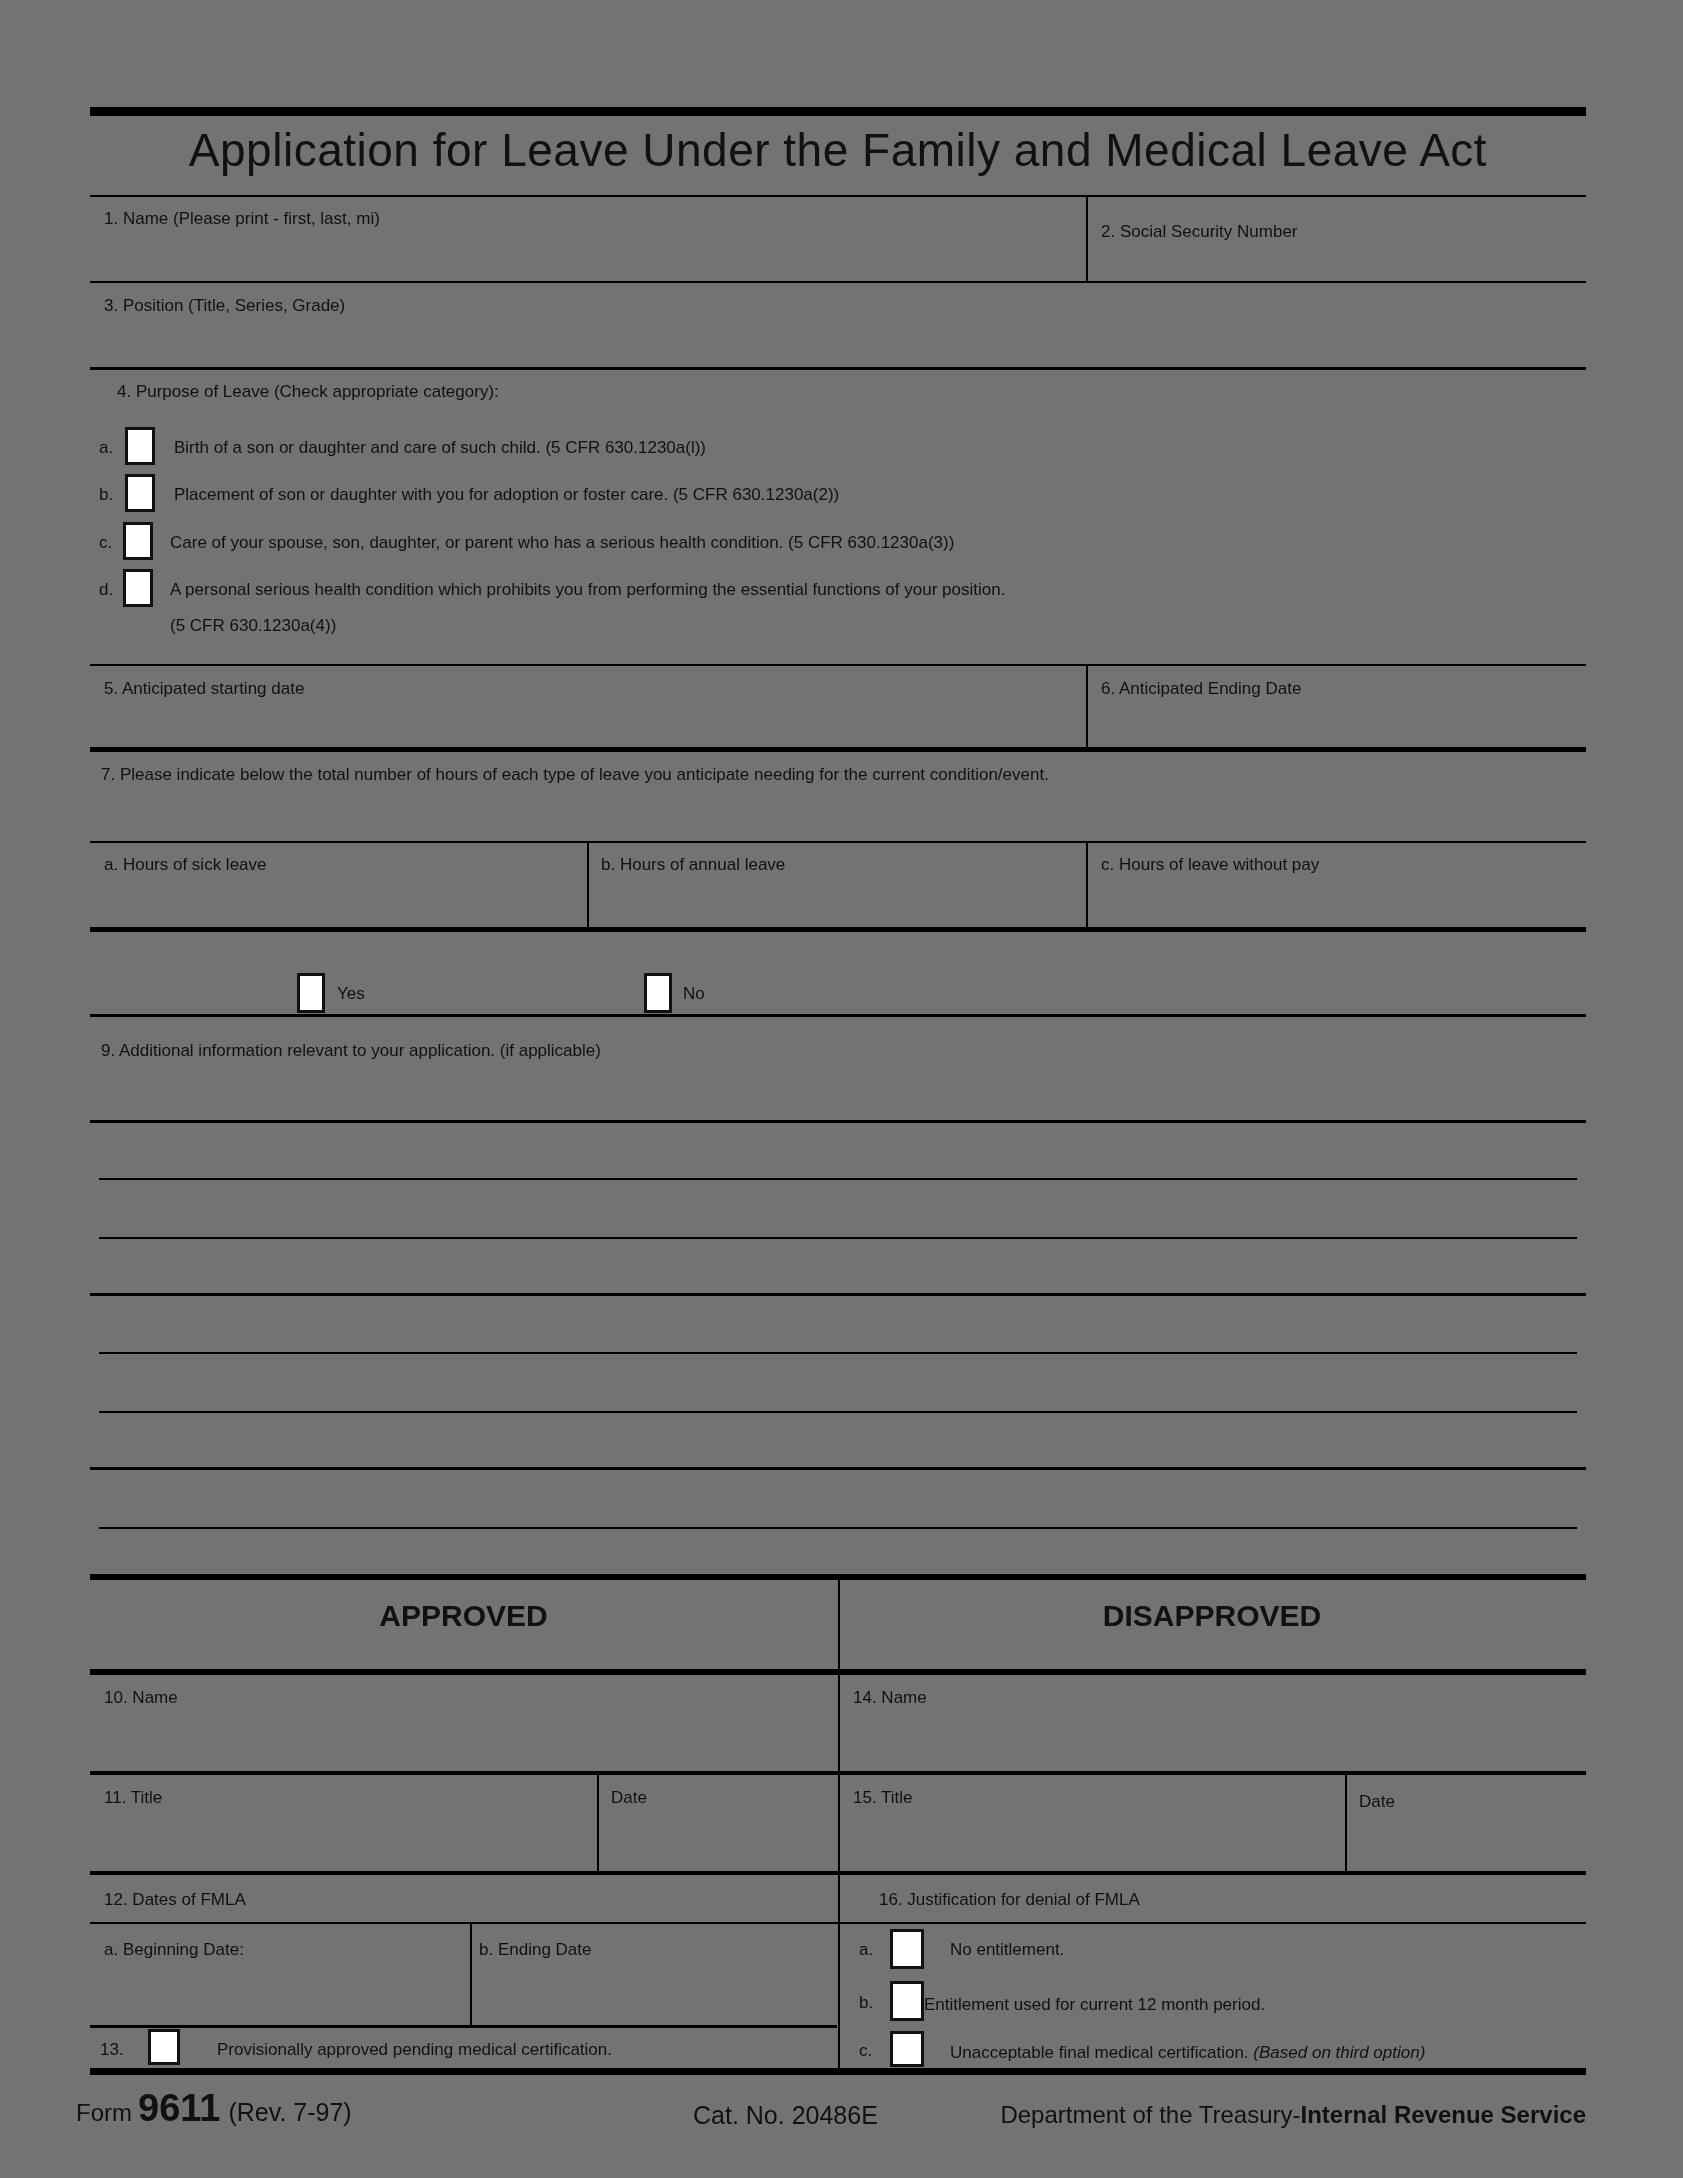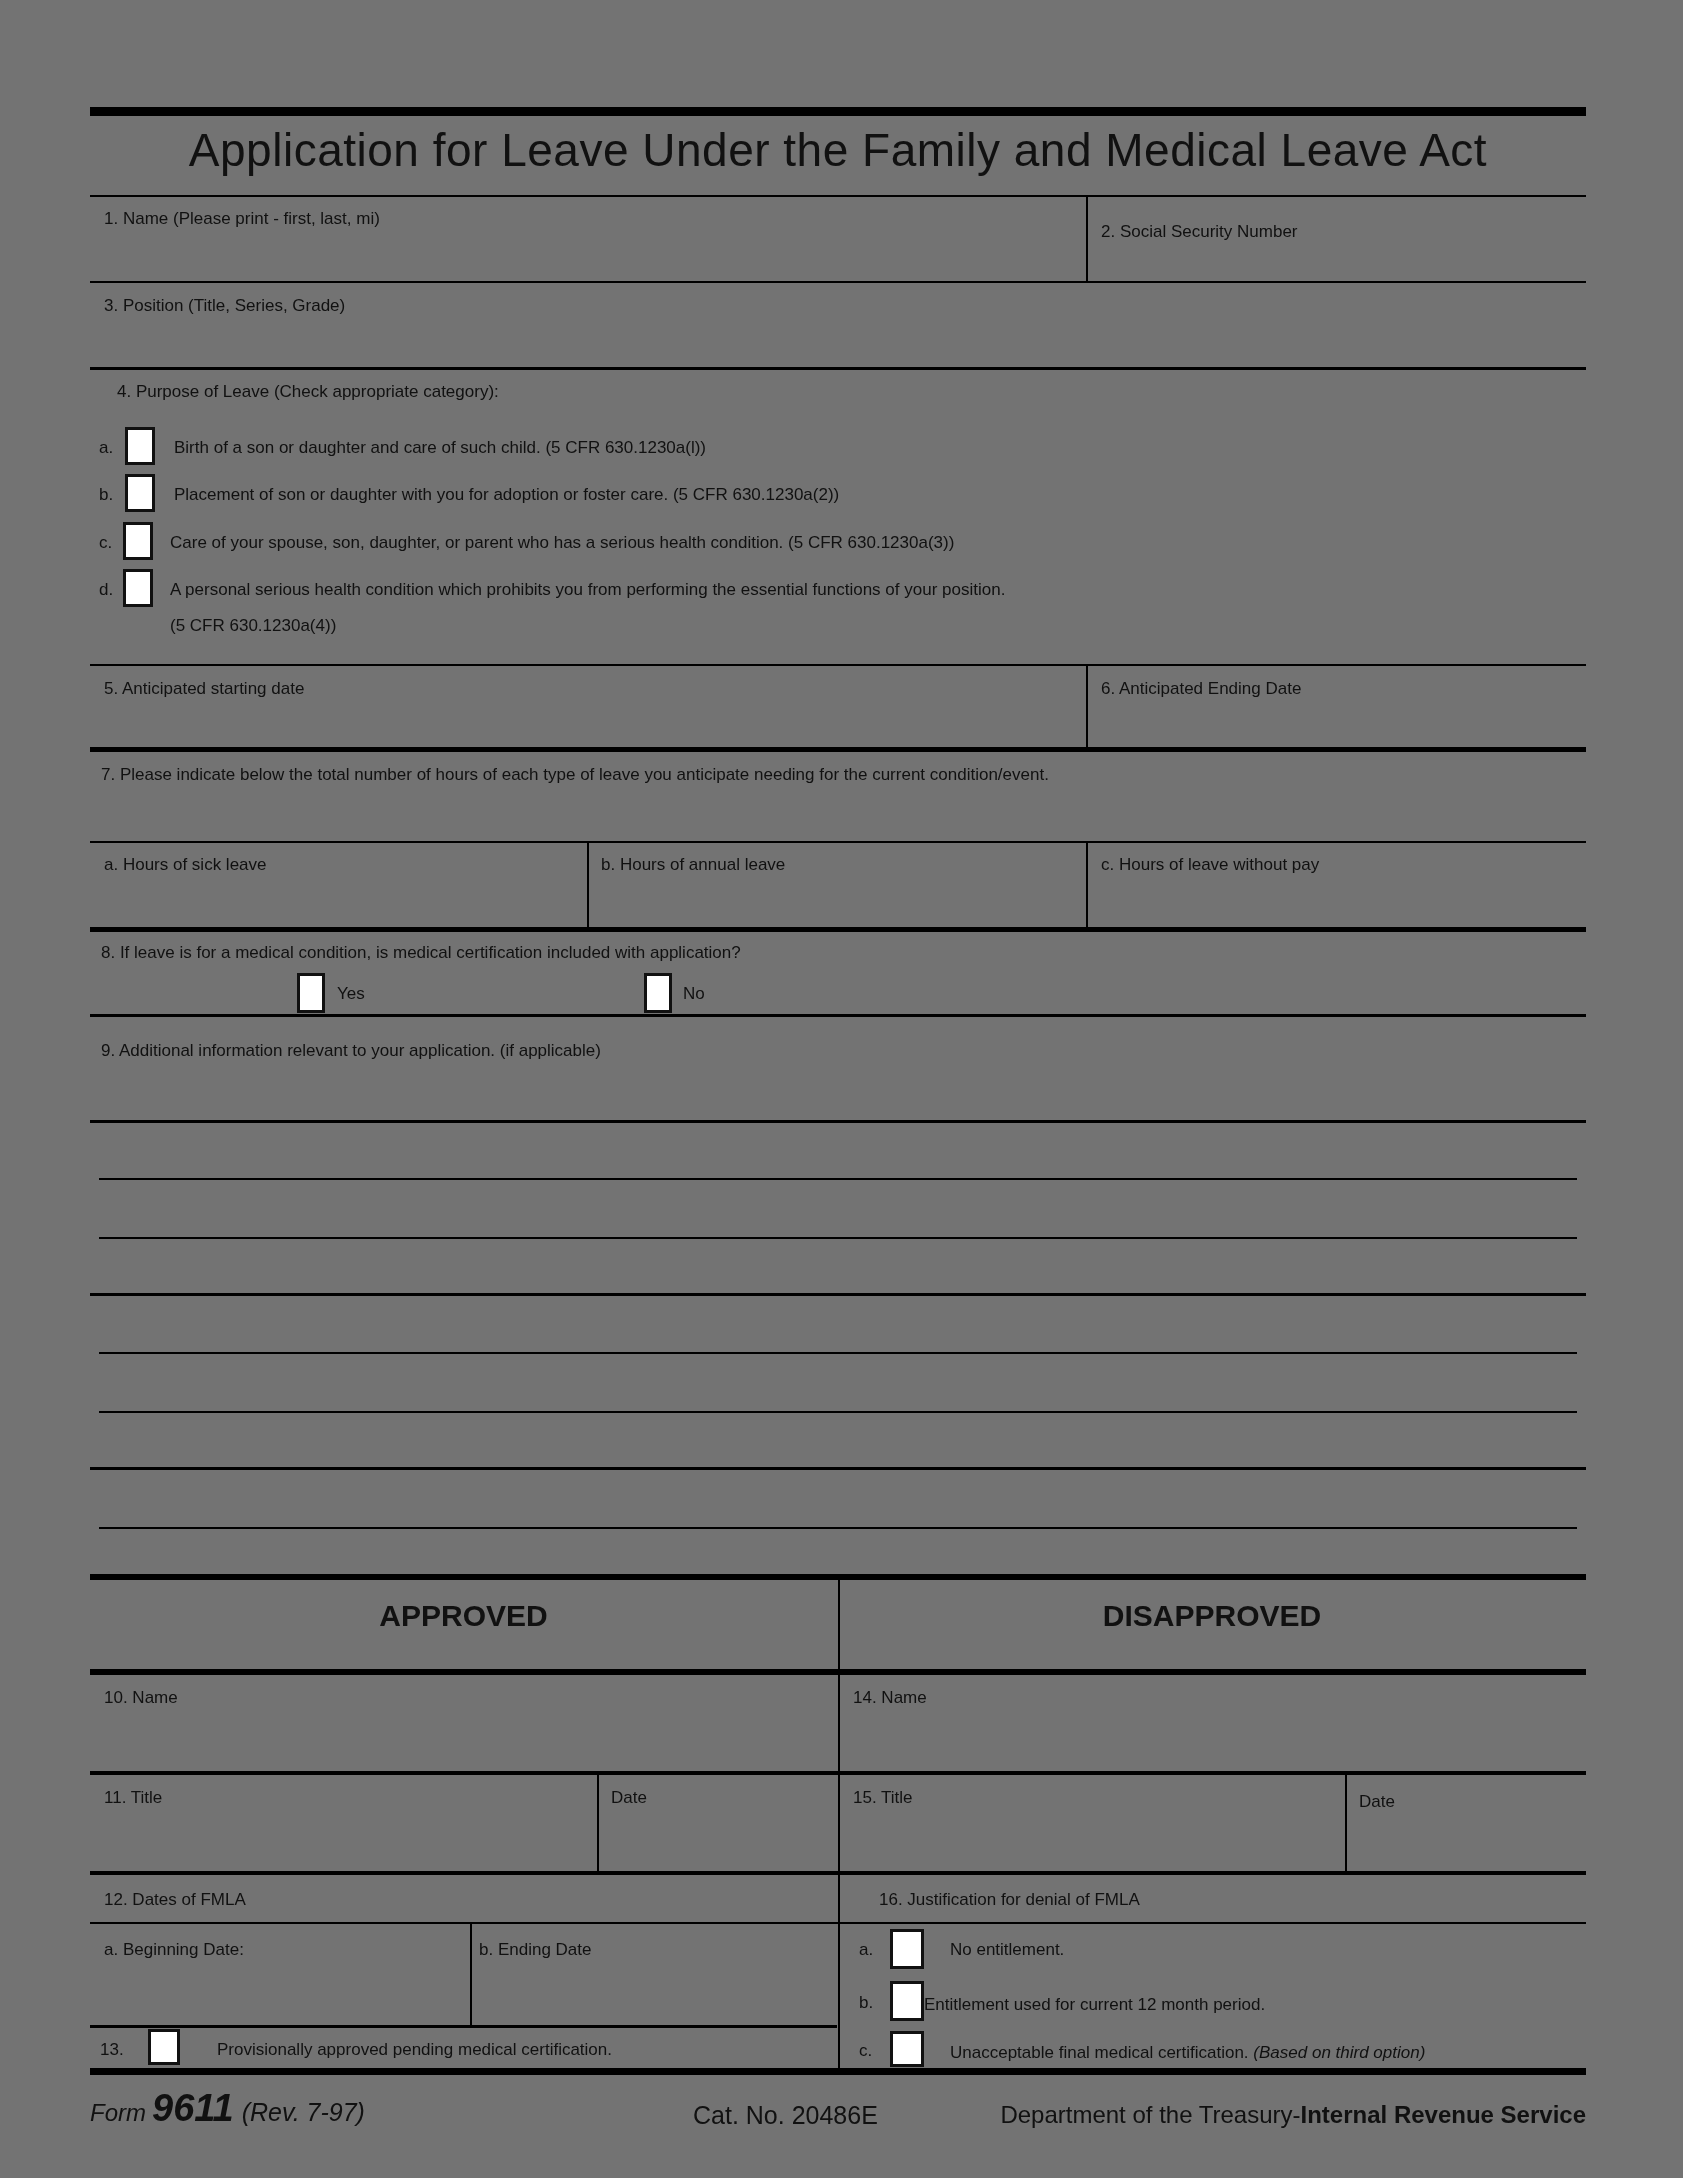--- a/index.html
+++ b/index.html
@@ -13,21 +13,21 @@
   .lbl{position:absolute;font-size:17px;line-height:30px;white-space:nowrap;}
   .cb{position:absolute;border:3px solid #111;background:#fff;box-sizing:border-box;}
   .title{
     position:absolute;left:90px;top:127px;width:1496px;text-align:center;
     font-size:46px;line-height:46px;letter-spacing:0.5px;
   }
   .hdr{position:absolute;font-weight:bold;font-size:30px;line-height:36px;text-align:center;}
   .field-area{position:absolute;background:transparent;}
   .wline{position:absolute;background:#000;}
   .note-italic{font-style:italic;}
-  .footer-left{position:absolute;left:90px;top:2087px;white-space:nowrap;font-style:italic;}
+  .footer-left{position:absolute;left:76px;top:2087px;white-space:nowrap;}
   .footer-left .w1{font-size:24px;vertical-align:baseline;}
   .footer-left .w2{font-size:38px;font-weight:bold;vertical-align:baseline;margin:0 8px 0 6px;}
   .footer-left .w3{font-size:25px;vertical-align:baseline;}
   .footer-cat{position:absolute;left:693px;top:2101px;font-size:25px;white-space:nowrap;}
   .footer-right{position:absolute;right:97px;top:2101px;font-size:24px;white-space:nowrap;}
   .footer-right .bold{font-weight:bold;}
 </style>
 </head>
 <body>
 
@@ -81,21 +81,20 @@
   <div class="lbl" style="left:104px;top:850px;">a. Hours of sick leave</div>
   <div class="lbl" style="left:601px;top:850px;">b. Hours of annual leave</div>
   <div class="lbl" style="left:1101px;top:850px;">c. Hours of leave without pay</div>
   <div class="field-area" style="left:92px;top:884px;width:491px;height:42px;"></div>
   <div class="field-area" style="left:592px;top:884px;width:490px;height:42px;"></div>
   <div class="field-area" style="left:1089px;top:884px;width:493px;height:42px;"></div>
   <div class="vl" style="left:587px;top:841px;height:87px;"></div>
   <div class="vl" style="left:1086px;top:841px;height:87px;"></div>
   <div class="hl" style="top:927px;height:4.5px;"></div>
 
-  <div class="lbl" style="left:101px;top:938px;">8. If leave is for a medical condition, is medical certification included with application?</div>
   <div class="cb" style="left:297px;top:973px;width:28px;height:40px;"></div>
   <div class="lbl" style="left:337px;top:979px;">Yes</div>
   <div class="cb" style="left:644px;top:973px;width:28px;height:40px;"></div>
   <div class="lbl" style="left:683px;top:979px;">No</div>
   <div class="hl" style="top:1014px;height:2.5px;"></div>
 
   <div class="lbl" style="left:101px;top:1036px;">9. Additional information relevant to your application. (if applicable)</div>
 
   <div class="wline" style="left:90px;top:1120px;width:1496px;height:3px;"></div>
   <div class="wline" style="left:99px;top:1178px;width:1478px;height:2px;"></div>

